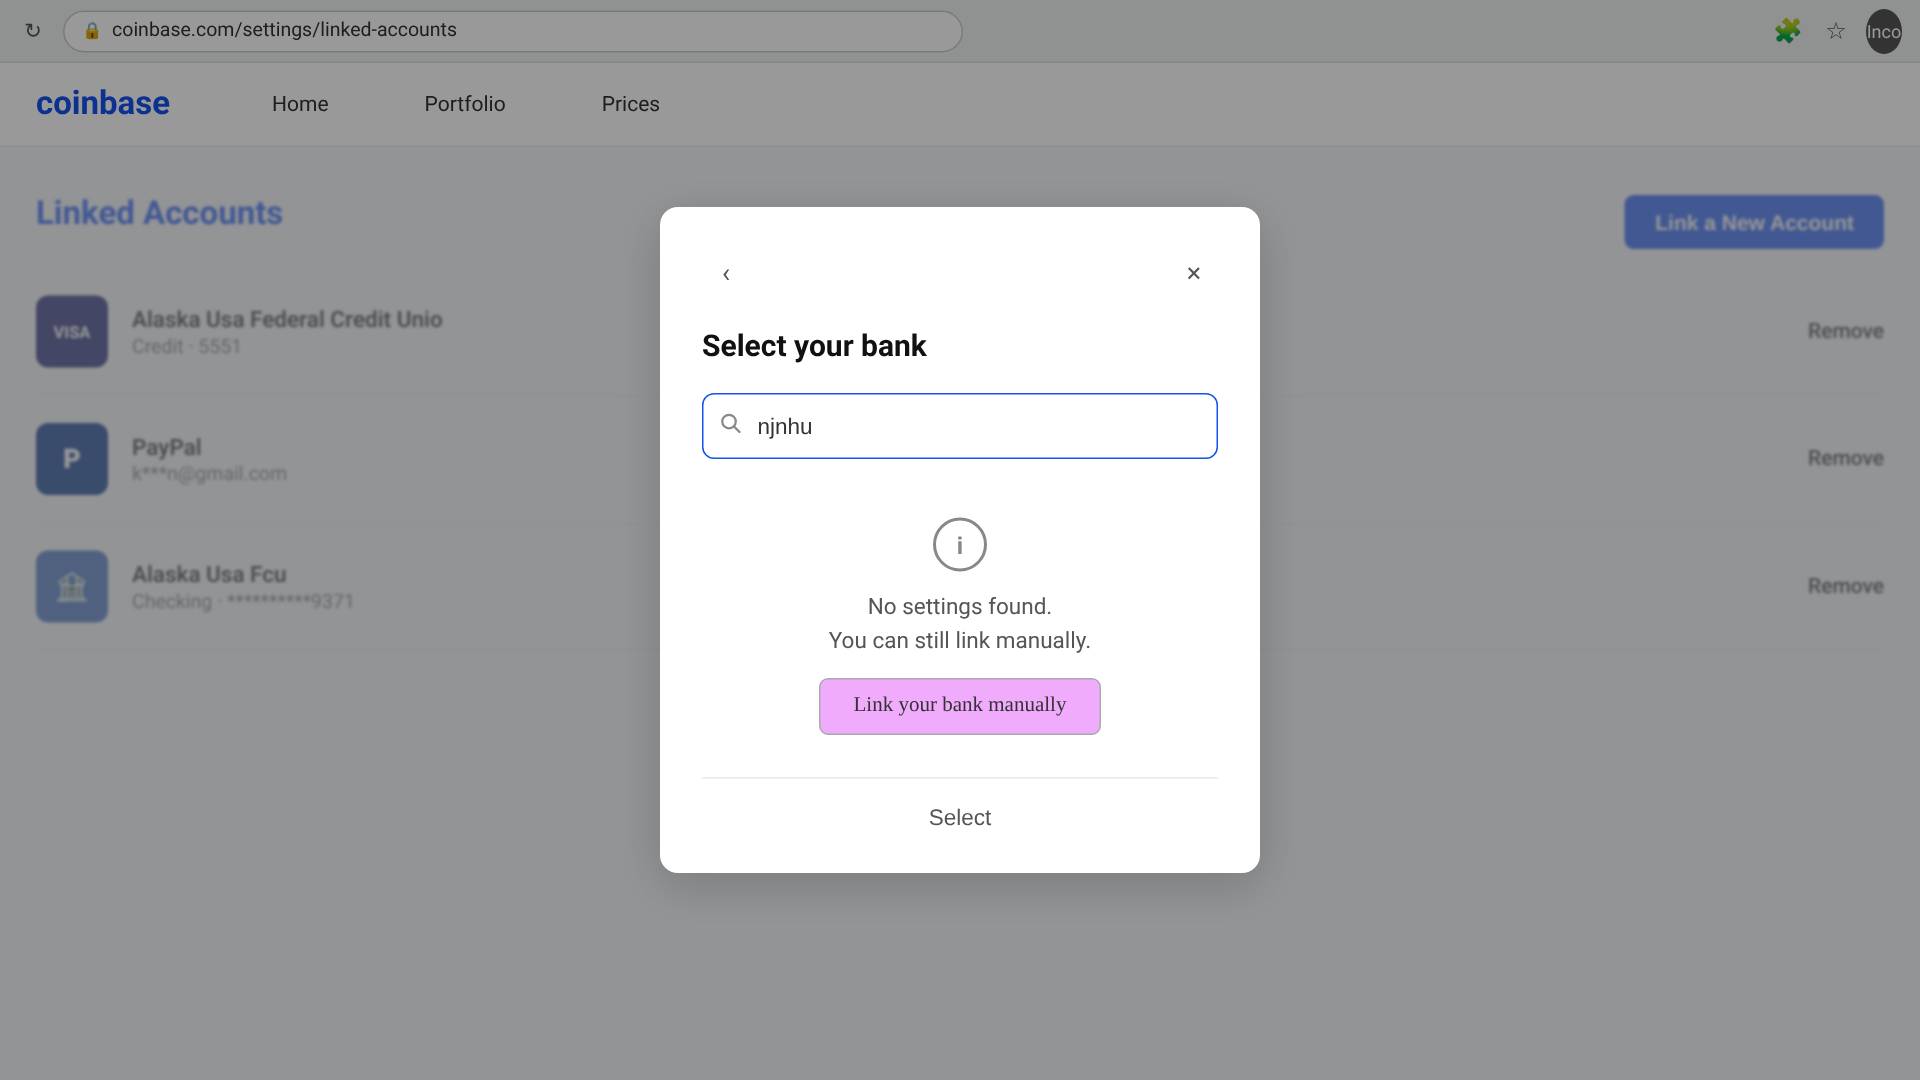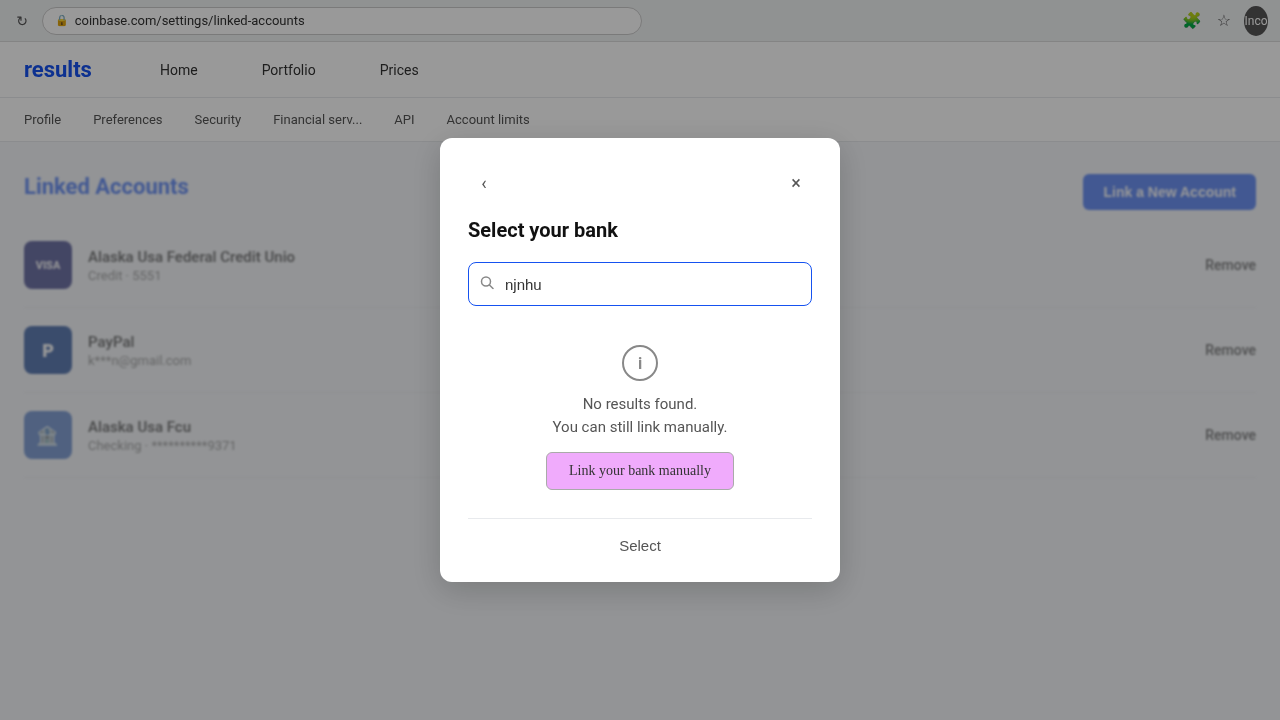--- a/index.html
+++ b/index.html
@@ -267,36 +267,28 @@
       <div class="avatar">
         <span>Inco</span>
       </div>
     </div>
   </div>
 </div>
 
 <div class="app">
 
   <nav class="top-nav">
-    <div class="logo">results</div>
+    <div class="logo">coinbase</div>
     <div class="nav-links">
       <a class="nav-link">Home</a>
       <a class="nav-link">Portfolio</a>
       <a class="nav-link">Prices</a>
     </div>
   </nav>
 
-  <nav class="secondary-nav">
-    <a class="secondary-nav-link">Profile</a>
-    <a class="secondary-nav-link">Preferences</a>
-    <a class="secondary-nav-link">Security</a>
-    <a class="secondary-nav-link">Financial serv...</a>
-    <a class="secondary-nav-link">API</a>
-    <a class="secondary-nav-link">Account limits</a>
-  </nav>
 
   <div class="page-content blurred" style="position:relative;">
     <h1 class="page-title">Linked Accounts</h1>
     <button class="link-new-btn">Link a New Account</button>
 
     <div class="account-list">
 
       <div class="account-item">
         <div class="account-logo">
           <span>VISA</span>
@@ -354,21 +346,21 @@
           </svg>
         </div>
         <input class="search-input" type="text" value="njnhu" style="">
       </div>
 
       <div class="no-results">
         <div class="info-circle">
           <span>i</span>
         </div>
         <div class="no-results-text">
-          <span>No results found.</span><br>
+          <span>No settings found.</span><br>
           <span>You can still link manually.</span>
         </div>
         <button class="link-manually-btn">Link your bank manually</button>
       </div>
 
       <div class="modal-footer">
         <button class="cancel-btn">Select</button>
       </div>
 
     </div>

